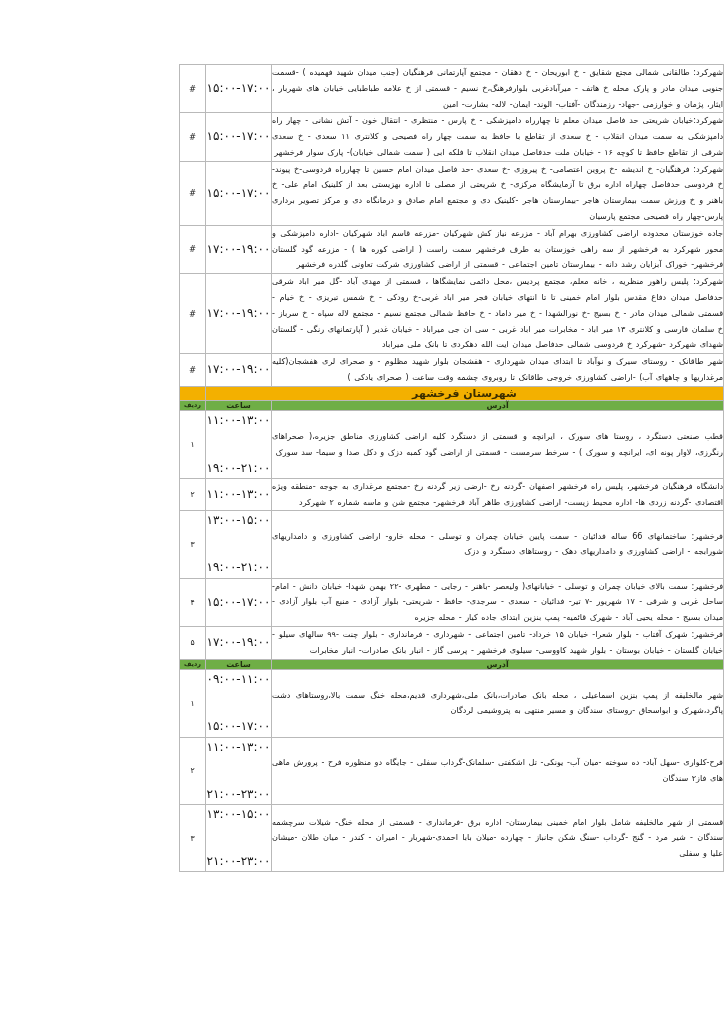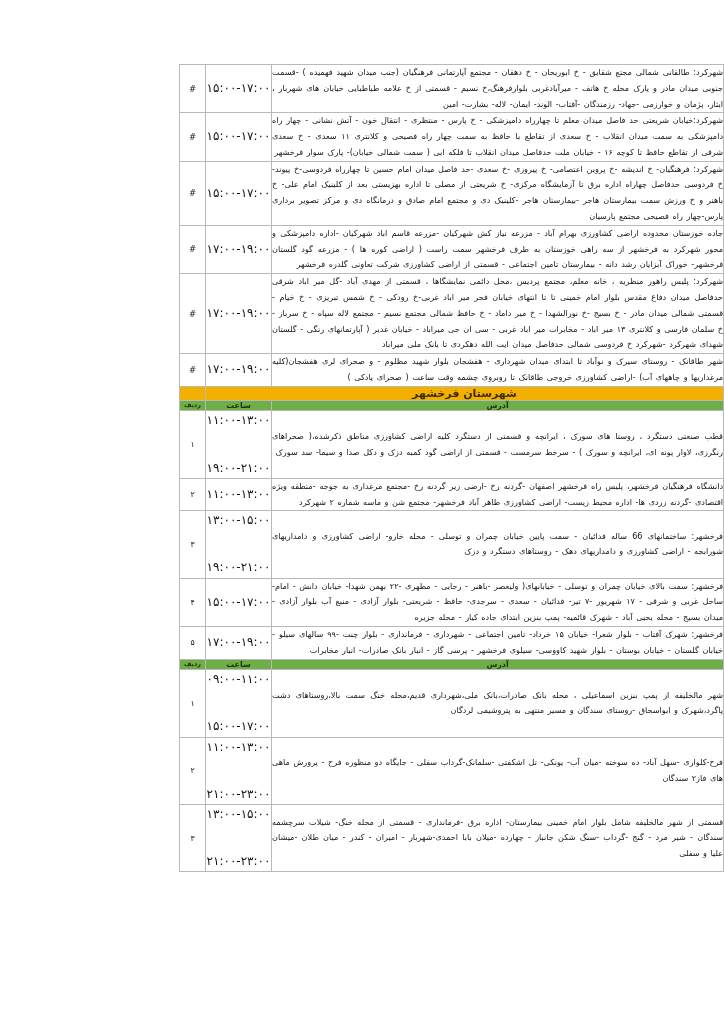--- a/index.html
+++ b/index.html
@@ -180,21 +180,21 @@
           <tr class="region-band">
             <td colspan="2">شهرستان فرخشهر</td>
             <td class="band-edge"></td>
           </tr>
           <tr class="col-head">
             <td>آدرس</td>
             <td>ساعت</td>
             <td class="radif-head">ردیف</td>
           </tr>
           <tr>
-            <td class="cell-adres">قطب صنعتی دستگرد ، روستا های سورک ، ایرانچه و  قسمتی از دستگرد کلیه اراضی  کشاورزی مناطق ذکرشده،( صحراهای رنگرزی، لاوار پونه ای، ایرانچه و سورک ) - سرخط سرمست - قسمتی از اراضی گود کمبه دزک و دکل صدا و سیما- سد سورک</td>
+            <td class="cell-adres">قطب صنعتی دستگرد ، روستا های سورک ، ایرانچه و  قسمتی از دستگرد کلیه اراضی  کشاورزی مناطق جزیره،( صحراهای رنگرزی، لاوار پونه ای، ایرانچه و سورک ) - سرخط سرمست - قسمتی از اراضی گود کمبه دزک و دکل صدا و سیما- سد سورک</td>
             <td class="cell-saat">
               <span class="time-split nowrap">۱۱:۰۰-۱۳:۰۰</span>
               <span class="time-split nowrap">۱۹:۰۰-۲۱:۰۰</span>
             </td>
             <td class="cell-radif">۱</td>
           </tr>
           <tr>
             <td class="cell-adres">دانشگاه فرهنگیان فرخشهر،  پلیس راه فرخشهر اصفهان -گردنه رخ -ارضی زیر گردنه رخ -مجتمع مرغداری به جوجه -منطقه ویژه اقتصادی -گردنه زردی ها- اداره محیط زیست- اراضی کشاورزی طاهر آباد فرخشهر- مجتمع شن و ماسه شماره ۲ شهرکرد</td>
             <td class="cell-saat">
               <span class="time-split nowrap">۱۱:۰۰-۱۳:۰۰</span>

